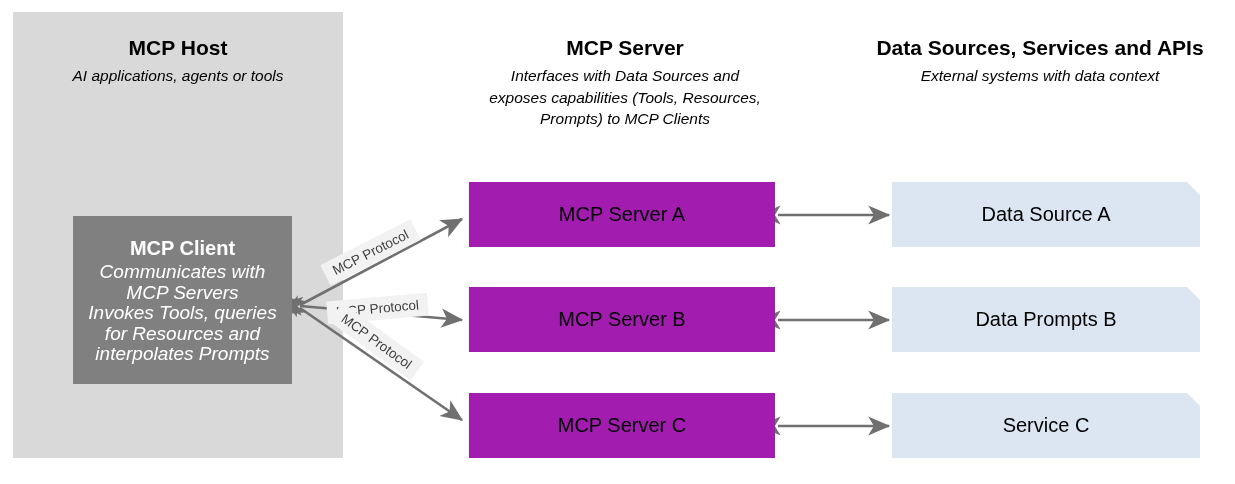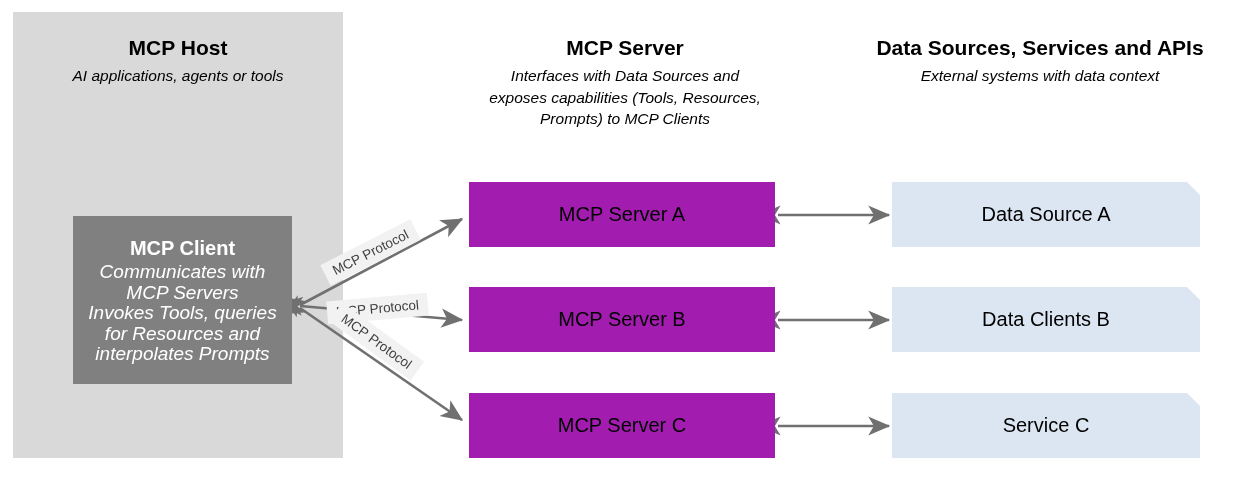--- a/index.html
+++ b/index.html
@@ -224,21 +224,21 @@
     <span>MCP Server B</span>
   </div>
   <div class="server-box" id="server-2">
     <span>MCP Server C</span>
   </div>
 
   <div class="data-box" id="datasource-0">
     <span>Data Source A</span>
   </div>
   <div class="data-box" id="datasource-1">
-    <span>Data Clients B</span>
+    <span>Data Prompts B</span>
   </div>
   <div class="data-box" id="datasource-2">
     <span>Service C</span>
   </div>
 
   <div class="proto-label" id="proto-0">MCP Protocol</div>
   <div class="proto-label" id="proto-1">MCP Protocol</div>
   <div class="proto-label" id="proto-2">MCP Protocol</div>
 
 </div>

